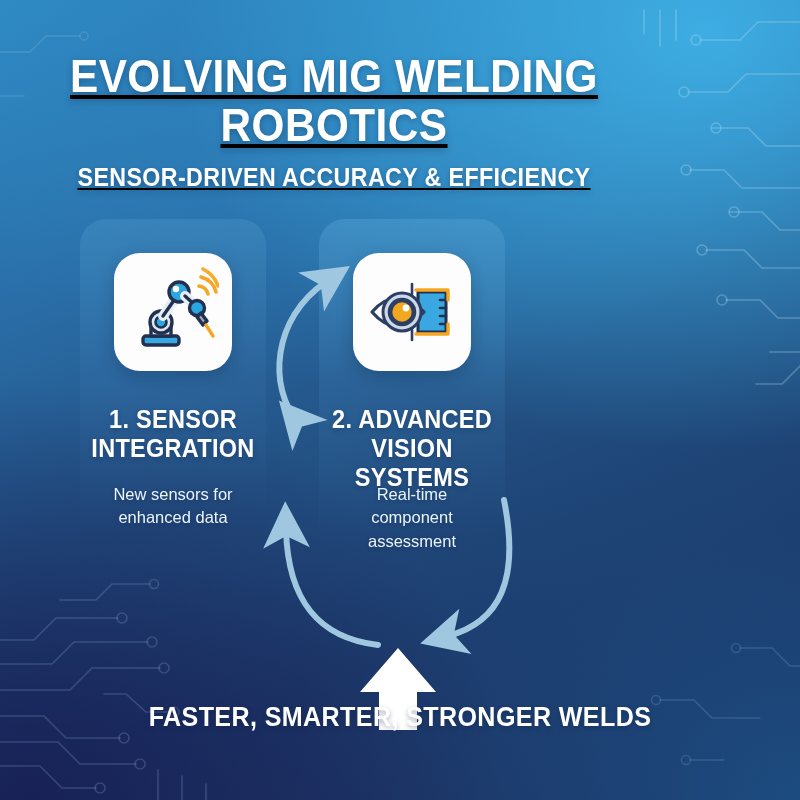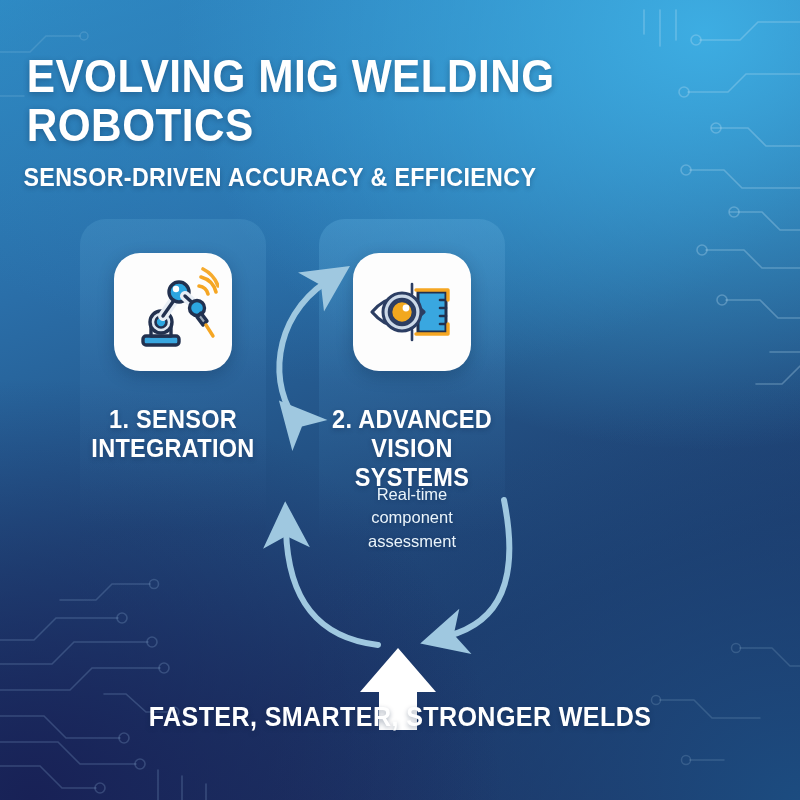--- a/index.html
+++ b/index.html
@@ -14,21 +14,21 @@
     background:
       radial-gradient(120% 95% at 88% 4%,  rgba(62,176,229,0.95) 0%, rgba(62,176,229,0.0) 55%),
       radial-gradient(110% 80% at 45% 0%,  rgba(45,130,189,0.95) 0%, rgba(45,130,189,0.0) 60%),
       radial-gradient(95% 85% at 4% 100%,  rgba(24,33,86,1) 0%, rgba(24,33,86,0.0) 62%),
       radial-gradient(110% 90% at 100% 100%, rgba(28,76,128,1) 0%, rgba(28,76,128,0.0) 60%),
       linear-gradient(160deg,#2f8ec7 0%, #2a6ea8 28%, #235285 52%, #1d3a6b 74%, #1e2a5a 100%);
   }
   .bgsvg{position:absolute;inset:0;width:800px;height:800px;pointer-events:none;}
 
   
-  .header{position:absolute;top:52px;left:0;width:668px;}
+  .header{position:absolute;top:52px;left:0;width:668px;text-align:center;text-decoration:underline;}
   .title{
     font-family:"Liberation Sans Narrow","Liberation Sans",sans-serif;
     font-weight:700;color:#ffffff;font-size:46px;line-height:1.06;
     letter-spacing:0.5px;margin:0;
     transform:scaleX(0.92);transform-origin:center;
     text-shadow:0 2px 7px rgba(10,30,60,0.33);
   }
   .subtitle{
     font-family:"Liberation Sans Narrow","Liberation Sans",sans-serif;
     font-weight:700;color:#ffffff;font-size:25px;line-height:1.1;
@@ -185,20 +185,22 @@
 
           <g fill="none" stroke="#f5a623" stroke-width="3.6" stroke-linecap="round">
             <path d="M72 20 A 11 11 0 0 1 81 28"></path>
             <path d="M74 11 A 21 21 0 0 1 89 26"></path>
             <path d="M76 3 A 30 30 0 0 1 91 20" stroke-opacity="0.95"></path>
           </g>
         </svg>
       </div>
       <div class="card-title">1. SENSOR
 INTEGRATION</div>
+      <div class="card-desc">New sensors for
+enhanced data</div>
     </div>
 
     <div class="card c2">
       <div class="icon-tile">
         <svg width="92" height="92" viewBox="0 0 92 92">
 
           <rect x="52" y="26" width="28" height="40" fill="#39a7e0" stroke="#22314f" stroke-width="3"></rect>
           <g stroke="#22314f" stroke-width="2.6" stroke-linecap="round">
             <path d="M74 34 L80 34"></path>
               <path d="M74 42 L80 42"></path>

